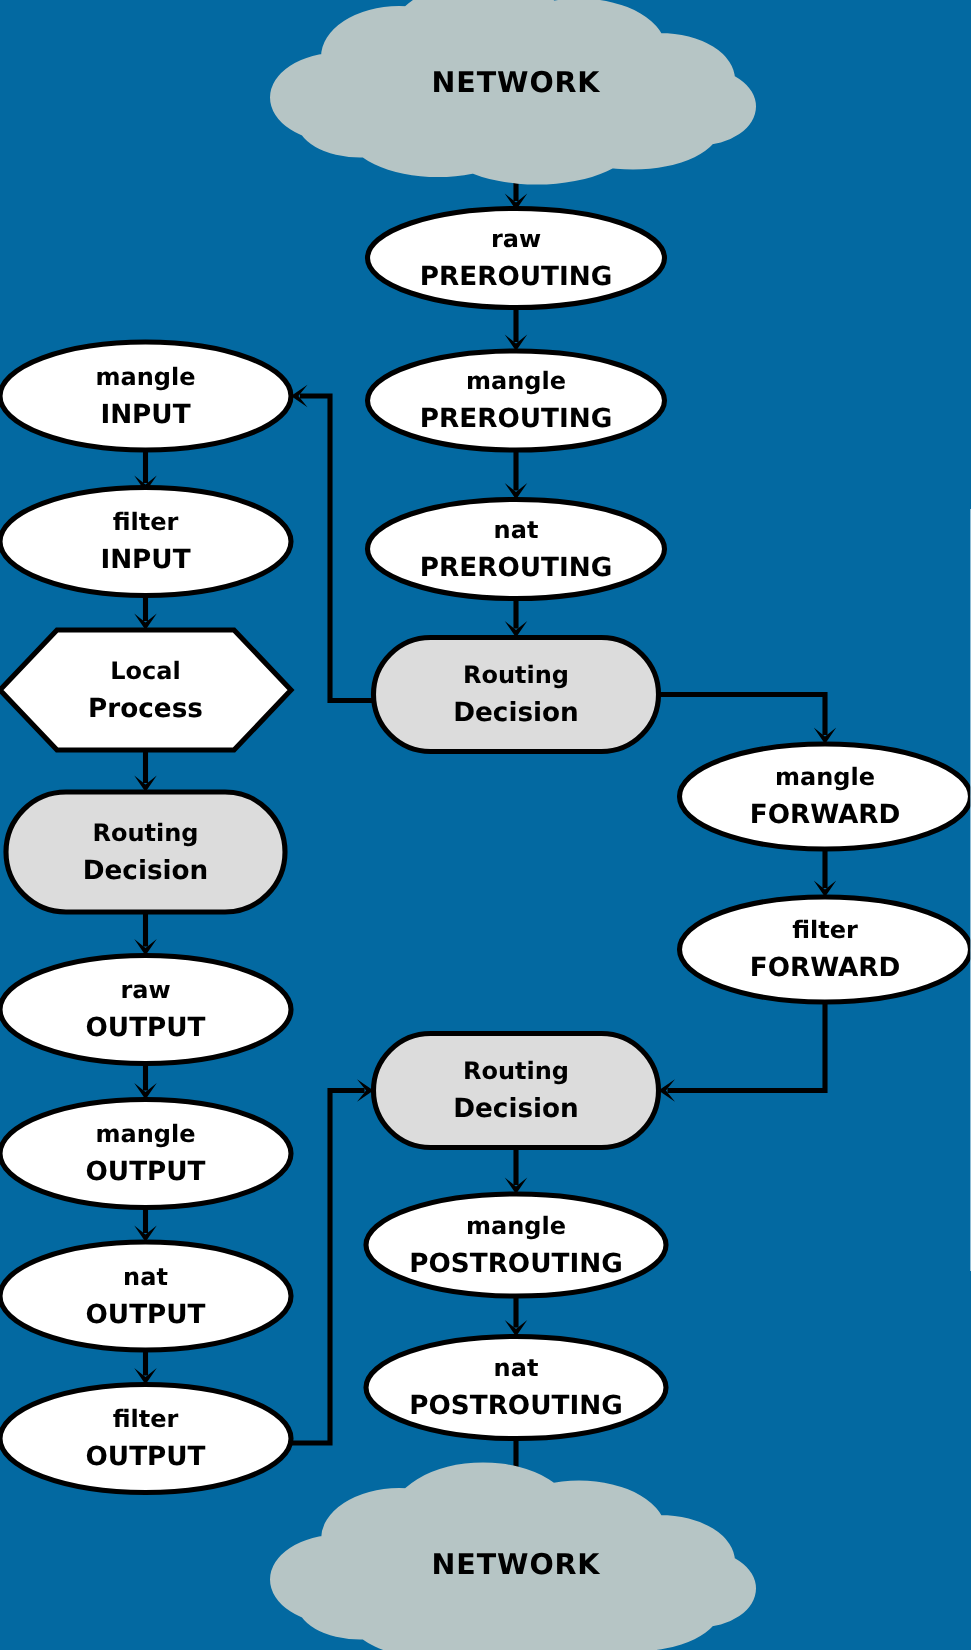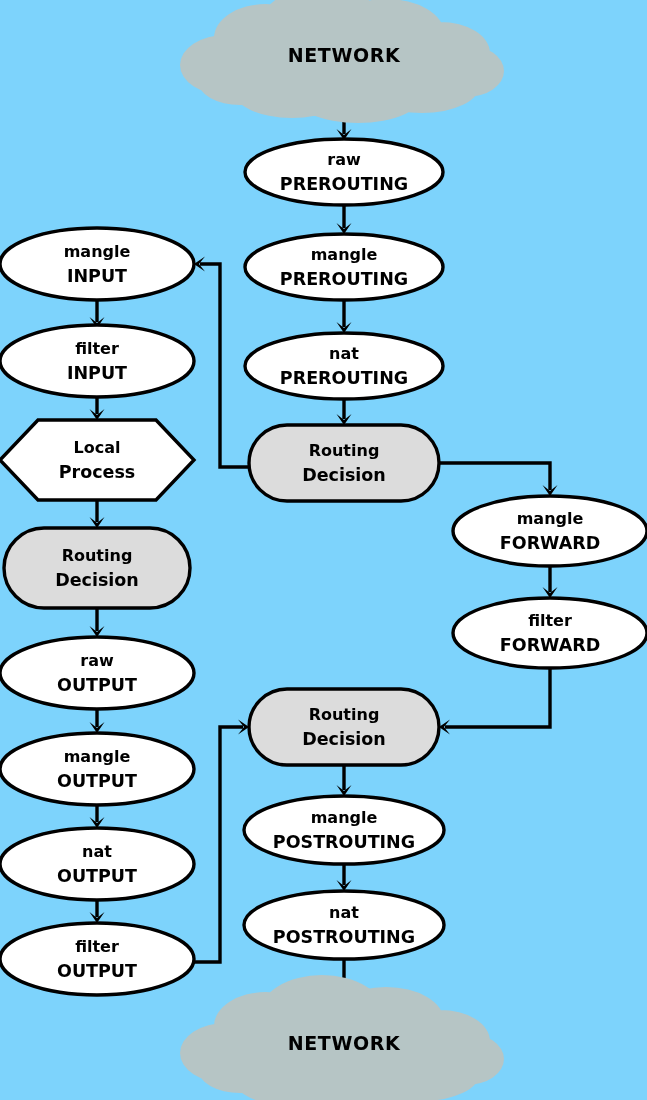--- a/index.html
+++ b/index.html
@@ -11,21 +11,21 @@
   body {
     width: 647px;
     height: 1100px;
     overflow: hidden;
     font-family: "DejaVu Sans", "Liberation Sans", sans-serif;
   }
   #diagram-root {
     position: relative;
     width: 647px;
     height: 1100px;
-    background: #7dd3fc;
+    background: #0369a1;
   }
   svg#flow-svg {
     display: block;
     width: 647px;
     height: 1100px;
   }
   .node-shape {
     fill: #ffffff;
     stroke: #000000;
     stroke-width: 3.4;

